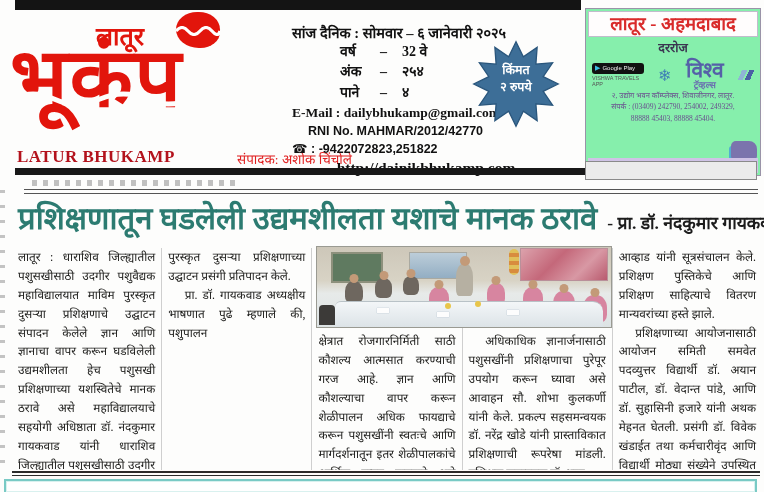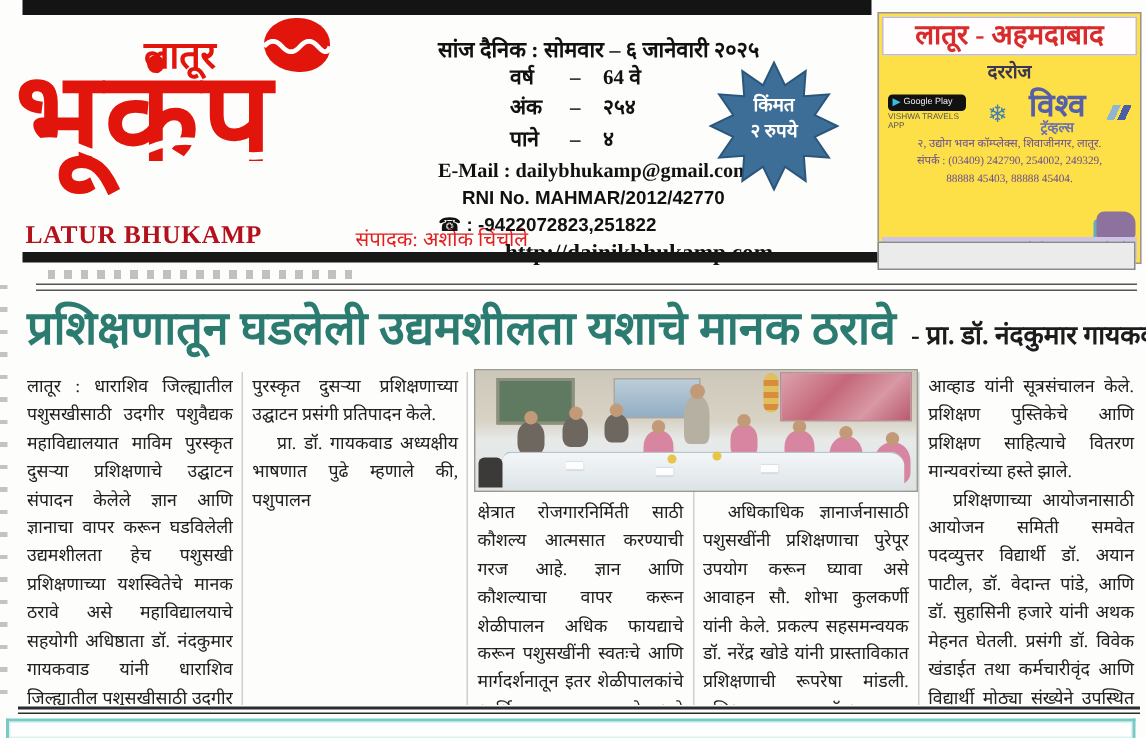--- a/index.html
+++ b/index.html
@@ -35,21 +35,21 @@
   .issue .website { font-weight:bold; font-size:15.5px; margin-top:3px; text-align:center;
     font-family:"Liberation Serif",serif; }
 
   
   .badge { position:absolute; left:472px; top:40px; width:88px; height:78px; }
   .badge svg { position:absolute; inset:0; }
   .badge .txt { position:absolute; inset:0; display:flex; flex-direction:column; align-items:center;
     justify-content:center; color:#fff; font-weight:bold; font-size:12.5px; line-height:1.35; }
 
   
-  .ad { position:absolute; left:585px; top:8px; width:176px; height:168px; background:#fde047;
+  .ad { position:absolute; left:585px; top:8px; width:176px; height:168px; background:#86efac;
     border:1px solid #9a93a8; overflow:hidden; }
   .ad .route { margin:2px 2px 0 2px; border:1px solid #c2bccc; background:#fffdfd; color:#d92b2b;
     font-weight:bold; font-size:18.5px; text-align:center; line-height:1.3; }
   .ad .daily { text-align:center; font-weight:bold; font-size:12.5px; color:#3a3550; margin-top:2px; }
   .ad .time { text-align:center; font-size:12px; color:#4a4560; }
   .ad .logo-row { display:flex; align-items:center; justify-content:space-between; padding:4px 6px 0 6px; }
   .ad .play-wrap { width:52px; }
   .ad .play { background:#111; border-radius:3px; color:#eee; font-size:6px; line-height:1.1;
     padding:2px 3px; display:flex; align-items:center; gap:2px; font-family:"Liberation Sans",sans-serif; }
   .ad .play .tri { color:#3bbde0; font-size:7px; font-family:"DejaVu Sans",sans-serif; }
@@ -145,21 +145,21 @@
     <path d="M0,11 q18,-10 40,0 t46,0 t46,0 t46,0 t46,0 t46,0 t46,0" fill="none" stroke="#fdfdfc" stroke-width="5"></path>
   </svg>
   <div class="latin-name">LATUR BHUKAMP</div>
   <div class="editor">संपादक: अशोक चिंचोले</div>
 
   <div class="issue">
     <div class="date-line">सांज दैनिक : सोमवार – ६ जानेवारी २०२५</div>
     <div class="row">
       <span class="lbl">वर्ष</span>
       <span class="sep">–</span>
-      <span>64 वे</span>
+      <span>32 वे</span>
     </div>
     <div class="row">
       <span class="lbl">अंक</span>
       <span class="sep">–</span>
       <span>२५४</span>
     </div>
     <div class="row">
       <span class="lbl">पाने</span>
       <span class="sep">–</span>
       <span>४</span>

